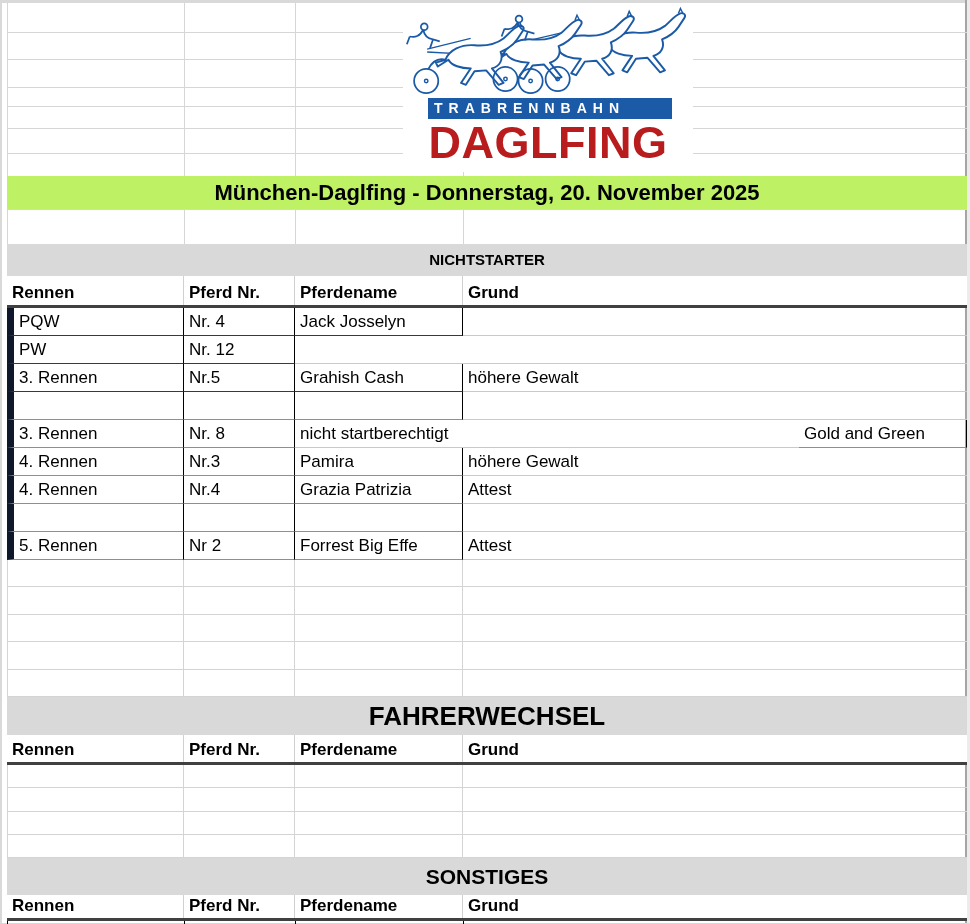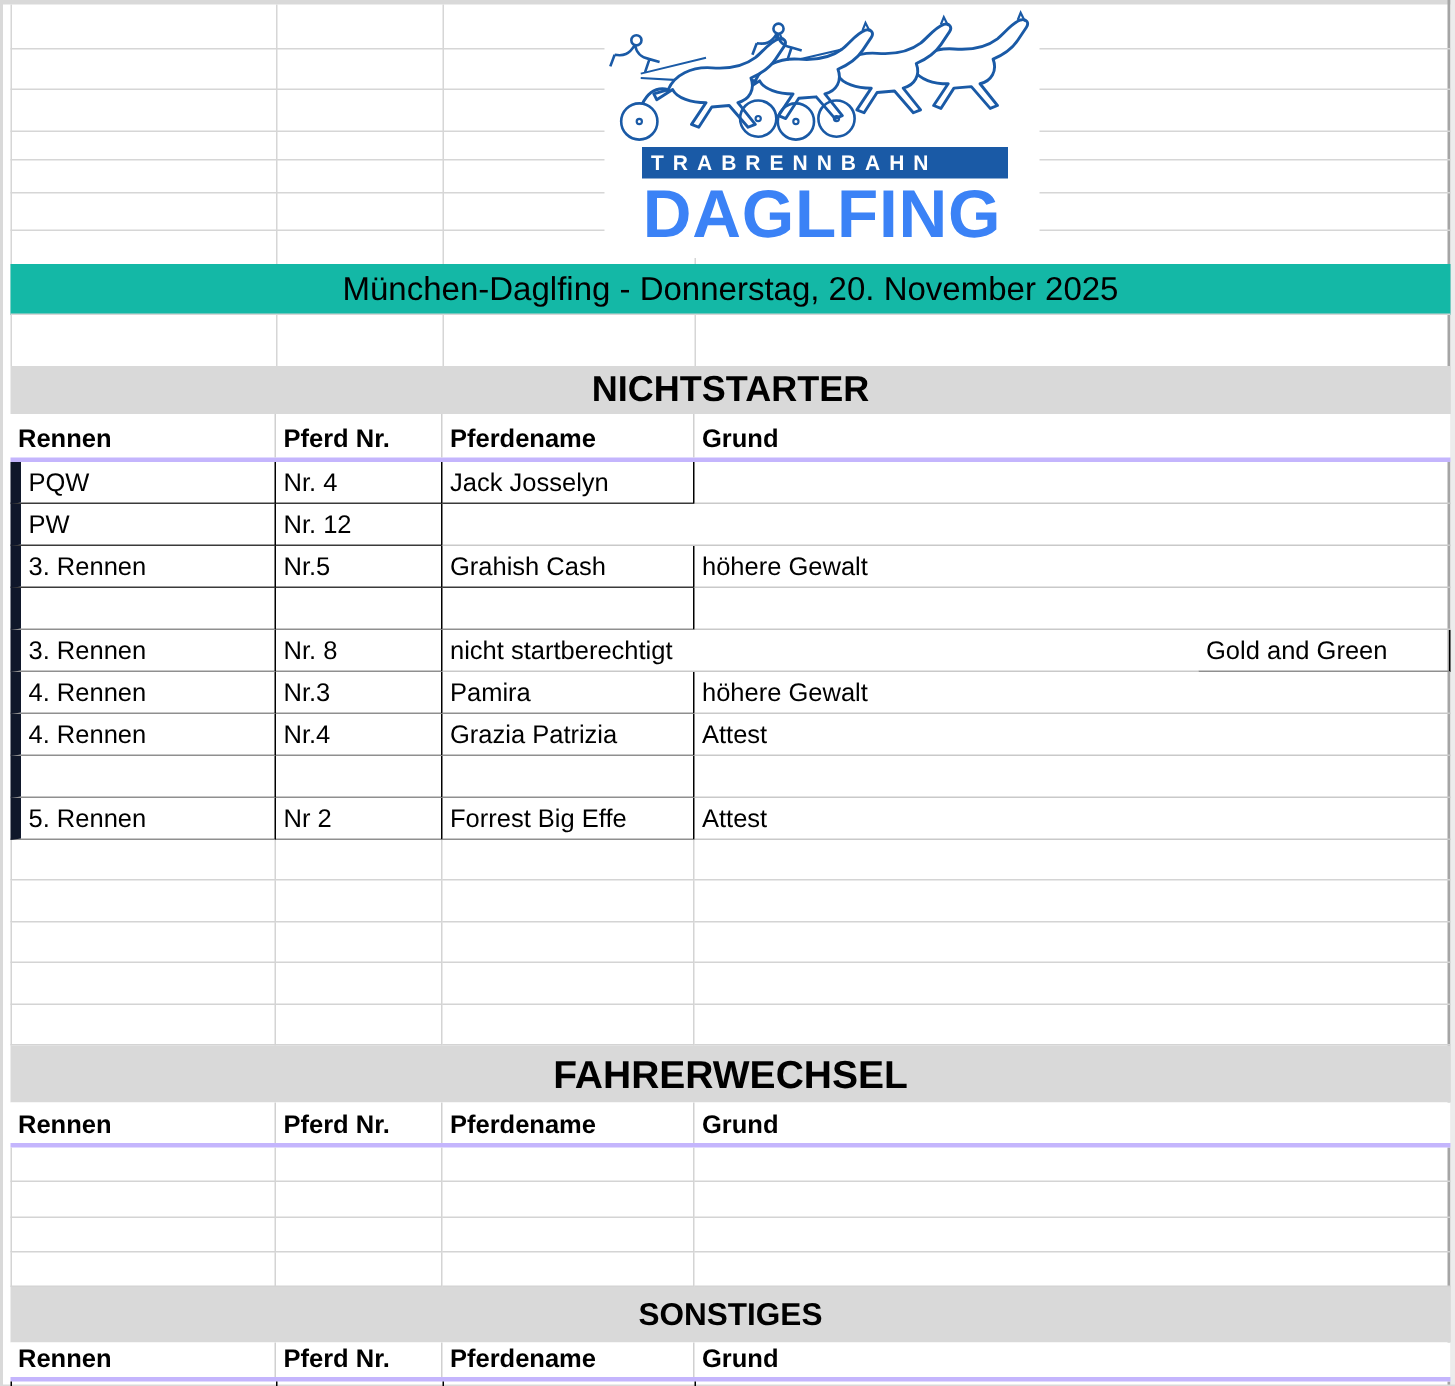--- a/index.html
+++ b/index.html
@@ -16,37 +16,37 @@
   
   .hl{position:absolute;left:7px;width:960px;height:1px;background:#d6d6d6;}
   .vl{position:absolute;width:1px;background:#d6d6d6;}
 
   
   .logo{position:absolute;left:403px;top:4px;width:290px;height:168px;background:#fff;z-index:3;}
   .logo svg{position:absolute;left:0;top:0;}
   .brandbar{position:absolute;left:25px;top:94px;width:244px;height:21px;background:#1a5aa6;
             color:#ffffff;font-weight:bold;font-size:14px;letter-spacing:6px;
             line-height:21px;text-indent:6px;}
-  .brandname{position:absolute;left:0;top:114px;width:290px;text-align:center;color:#3b82f6;
+  .brandname{position:absolute;left:0;top:114px;width:290px;text-align:center;color:#b91c1c;
              font-weight:bold;font-size:45px;line-height:50px;letter-spacing:0.5px;}
 
   
   .titlerow{position:absolute;left:7px;top:176px;width:960px;height:33px;line-height:33px;
-            text-align:center;font-weight:normal;font-size:22px;border-bottom:1px solid #d6d6d6;
-            background:#14b8a6;z-index:2;}
+            text-align:center;font-weight:bold;font-size:22px;border-bottom:1px solid #d6d6d6;
+            background:#bef264;z-index:2;}
 
   
   .band{position:absolute;left:7px;width:960px;background:#d9d9d9;text-align:center;
         font-weight:bold;z-index:2;}
-  .band.b1{top:244px;height:32px;line-height:32px;font-size:24px;}
+  .band.b1{top:244px;height:32px;line-height:32px;font-size:15px;}
   .band.b2{top:697px;height:38px;line-height:38px;font-size:26px;}
   .band.b3{top:858px;height:37px;line-height:37px;font-size:21px;}
 
   
-  .hdr{position:absolute;left:7px;width:960px;display:flex;border-bottom:3px solid #c4b5fd;
+  .hdr{position:absolute;left:7px;width:960px;display:flex;border-bottom:3px solid #404040;
        box-sizing:border-box;background:#fff;z-index:2;}
   .hdr .c{box-sizing:border-box;font-weight:bold;font-size:17px;padding-left:5px;
           border-right:1px solid #d0d0d0;display:flex;align-items:flex-end;padding-bottom:2px;}
   .hdr .c:last-child{border-right:none;}
   .hdr.h1{top:276px;height:32px;}
   .hdr.h2{top:735px;height:30px;}
   .hdr.h3{top:895px;height:26px;}
 
   .c1{width:177px;} .c2{width:111px;} .c3{width:168px;} .c4{width:504px;flex:1;}
 

